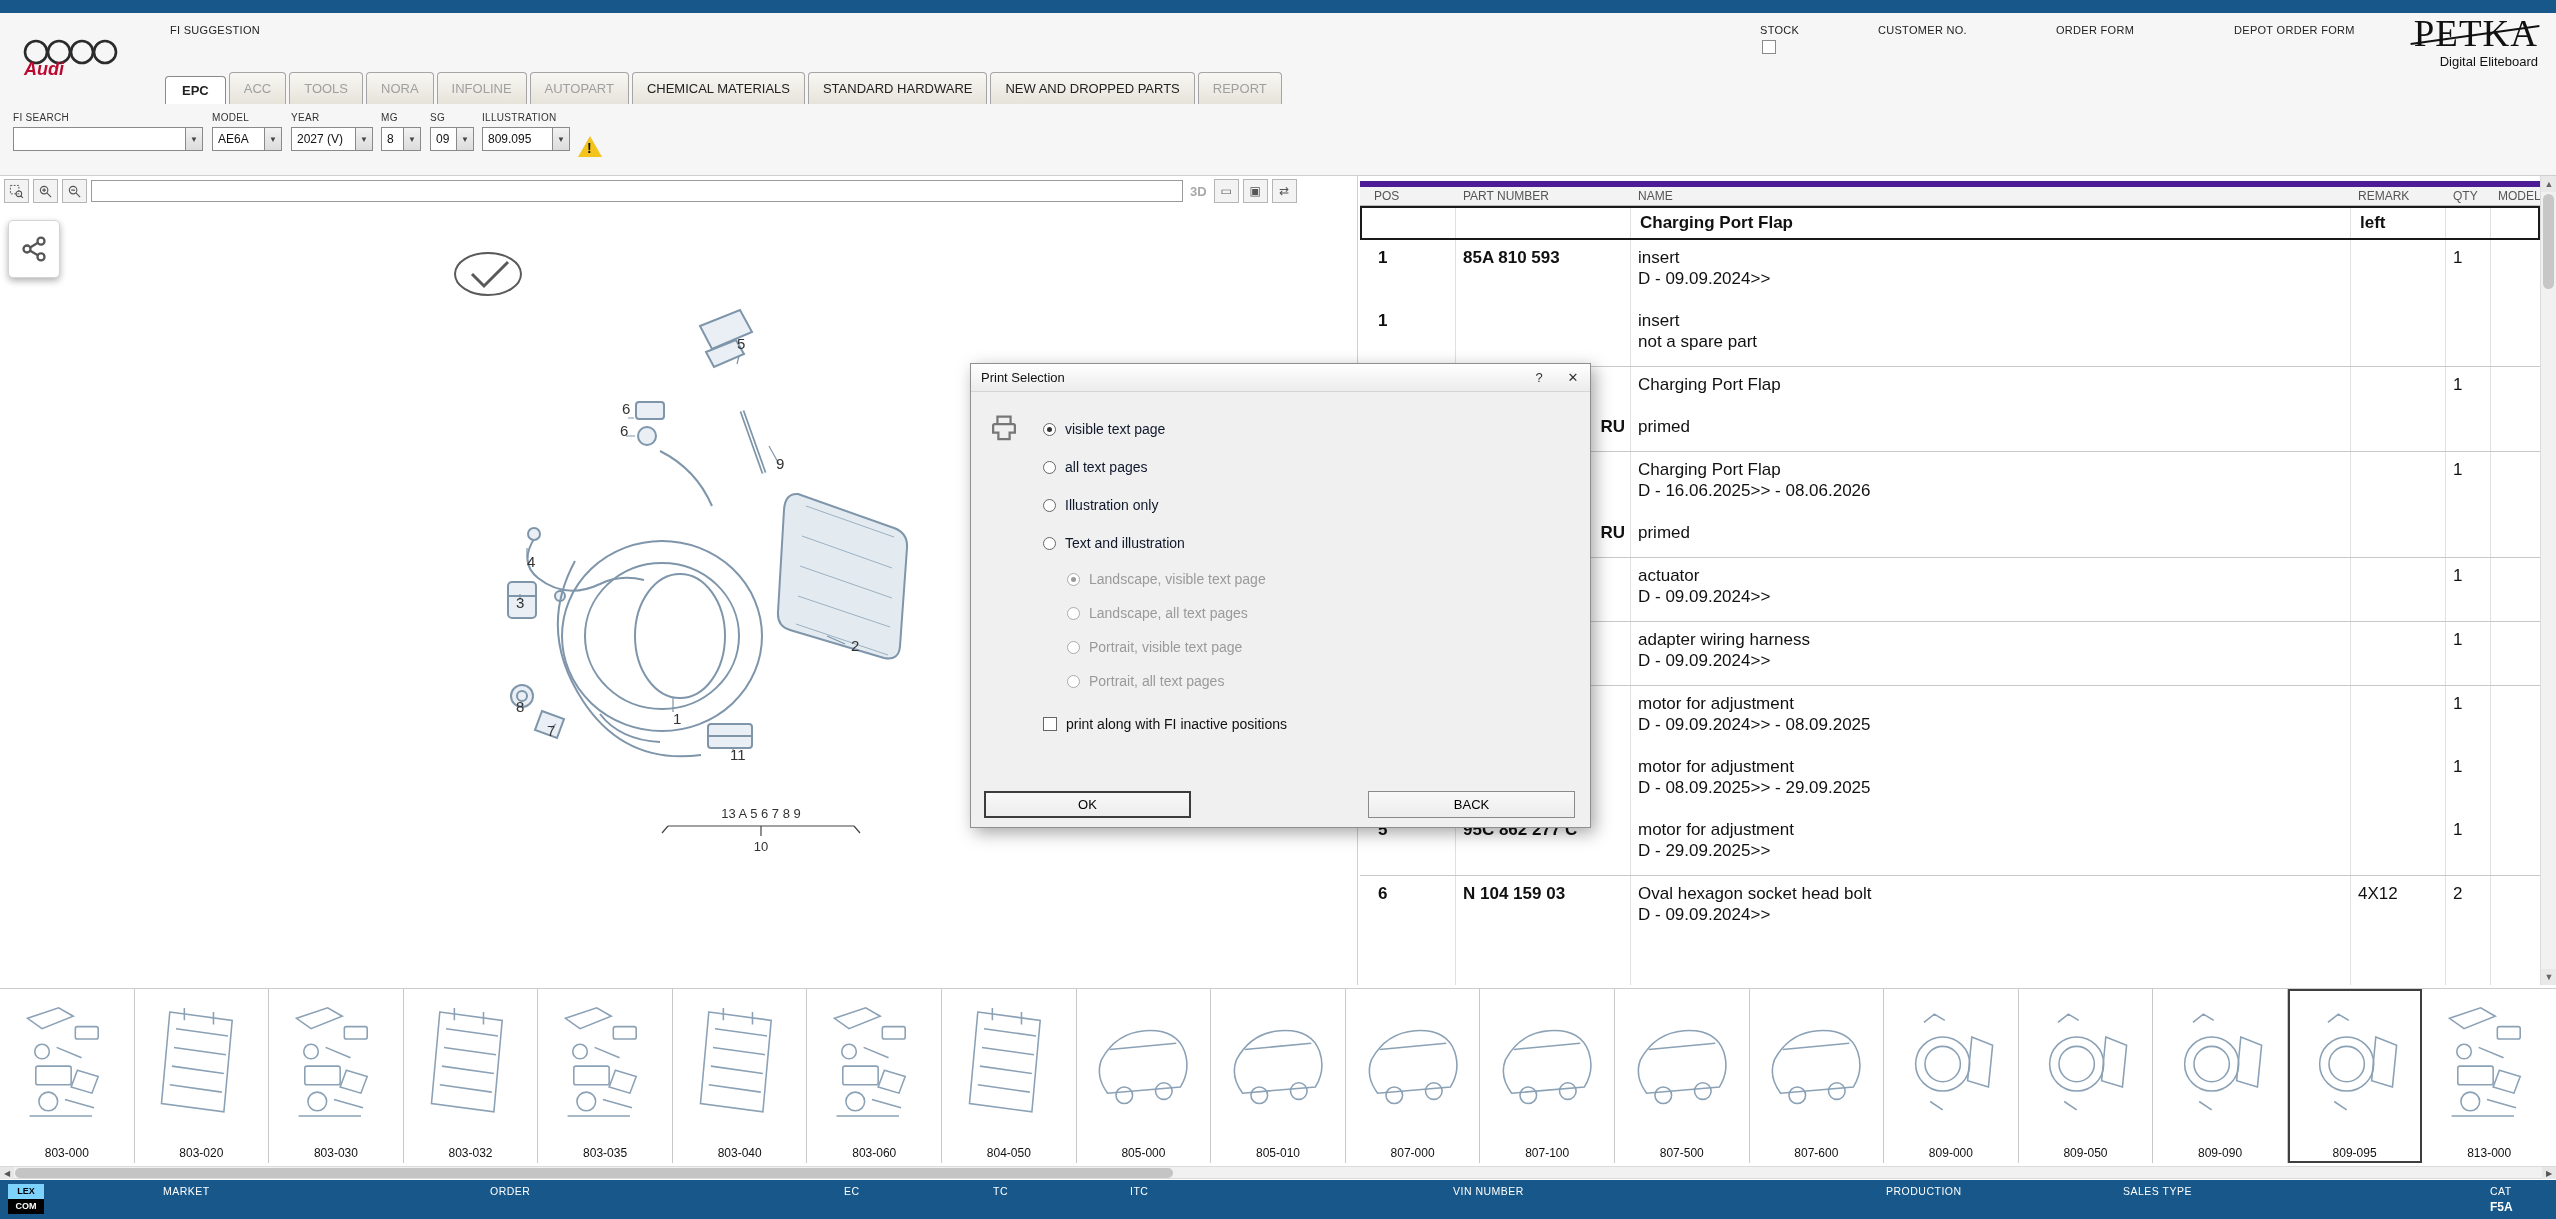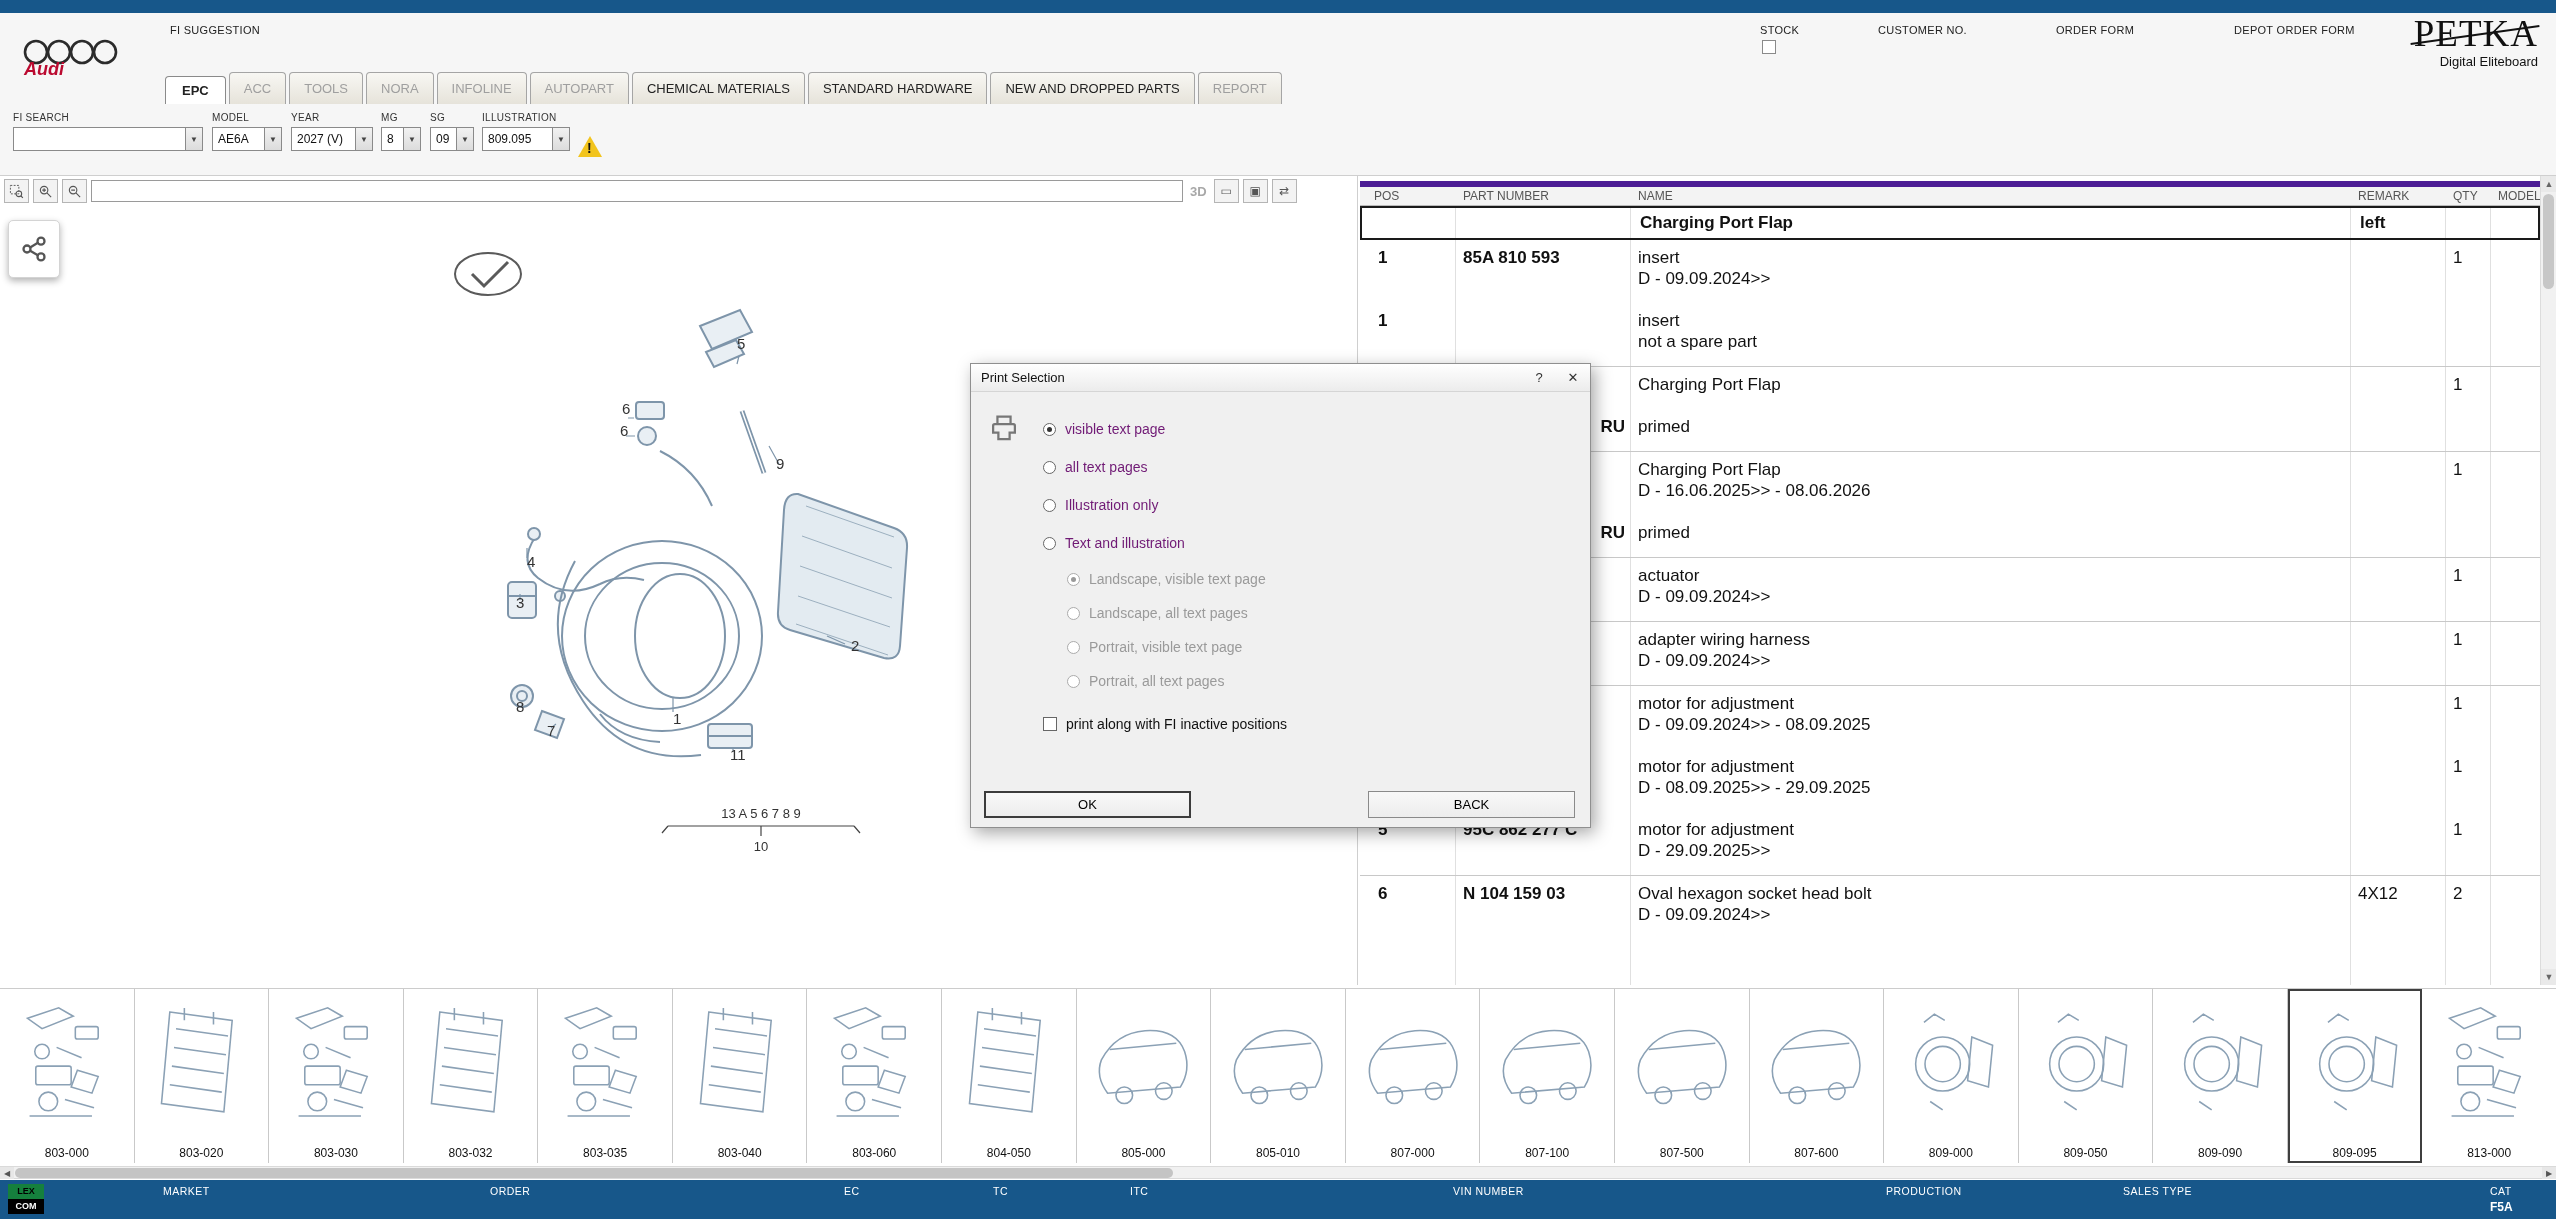--- a/index.html
+++ b/index.html
@@ -81,21 +81,21 @@
 
   
   .dialog{position:absolute;left:970px;top:363px;width:621px;height:465px;background:#f0f0f0;border:1px solid #8f8f8f;box-shadow:4px 5px 16px rgba(0,0,0,.35);z-index:50}
   .dlg-title{height:28px;background:linear-gradient(#ffffff,#ececec);border-bottom:1px solid #d5d5d5;display:flex;align-items:center;padding-left:10px;font-size:13px}
   .dlg-title-text{flex:1}
   .dlg-tbtn{width:34px;height:22px;border:none;background:transparent;font-size:13px;color:#333;display:flex;align-items:center;justify-content:center}
   .dlg-body{position:relative;height:436px}
   .dlg-printer{position:absolute;left:18px;top:20px;color:#777}
   .dlg-printer svg{width:30px;height:30px}
   .optlist{position:absolute;left:72px;top:18px;right:20px}
-  .opt{display:flex;align-items:center;height:38px;font-size:14px;color:#701a75}
+  .opt{display:flex;align-items:center;height:38px;font-size:14px;color:#0f172a}
   .opt.indent{margin-left:24px;height:34px}
   .opt.disabled{color:#9a9a9a}
   .radio{width:13px;height:13px;border:1px solid #666;border-radius:50%;background:#fff;margin-right:9px;position:relative;flex:0 0 13px}
   .radio.on::after{content:"";position:absolute;inset:3px;border-radius:50%;background:#333}
   .opt.disabled .radio{border-color:#ababab}
   .opt.disabled .radio.on::after{background:#9a9a9a}
   .cbxrow{display:flex;align-items:center;margin-top:18px;font-size:14px}
   .cbx{width:14px;height:14px;border:1px solid #666;background:#fff;margin-right:9px}
   .dlg-buttons{position:absolute;left:13px;right:15px;top:399px;display:flex;justify-content:space-between}
   .dlg-btn{width:207px;height:27px;background:linear-gradient(#f8f8f8,#ededed);border:1px solid #8a8a8a;font-size:13px;font-family:"Liberation Sans",sans-serif;display:flex;align-items:center;justify-content:center}
@@ -114,21 +114,21 @@
   .hs-btn{position:absolute;top:0;width:14px;height:12px;font-size:8px;color:#555;display:flex;align-items:center;justify-content:center;background:#e7e7e7}
   .hs-left{left:0}.hs-right{right:0}
   .hs-thumb{position:absolute;left:15px;top:1px;width:1158px;height:10px;background:#c4c4c4;border-radius:6px}
 
   
   .statusbar{position:absolute;top:1180px;left:0;right:0;height:39px;background:#17578a;color:#fff}
   .sb-item{position:absolute;top:5px}
   .sb-label{font-size:10.5px;letter-spacing:.5px}
   .sb-value{font-size:12px;font-weight:bold;margin-top:3px}
   .lexcom{position:absolute;left:8px;top:4px;width:36px;height:30px;font-weight:bold;text-align:center}
-  .lex{background:#15803d;color:#000;font-size:9px;height:15px;line-height:15px}
+  .lex{background:#7dd3fc;color:#000;font-size:9px;height:15px;line-height:15px}
   .com{background:#000;color:#fff;font-size:9px;height:15px;line-height:15px}
 </style>
 </head>
 <body>
 
 <svg width="0" height="0" style="position:absolute" aria-hidden="true">
   <defs>
     <symbol id="i-printer" viewBox="0 0 16 16">
         <path d="M4.5 6V2.5h7V6M3 6.5h10a.8.8 0 01.8.8v3.7H11v3.5H5V11H2.2V7.3A.8.8 0 013 6.5z" fill="none" stroke="currentColor" stroke-width="1.2"></path>
       </symbol>

